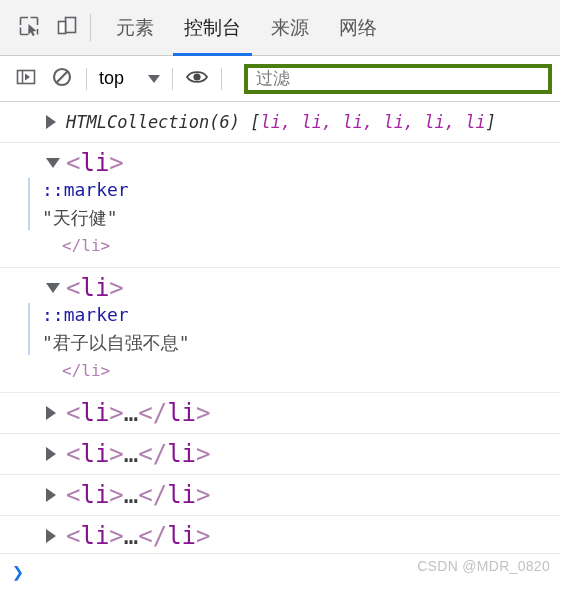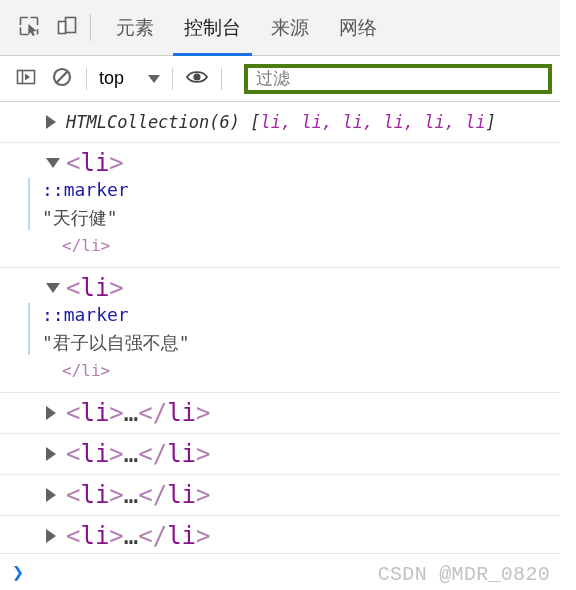--- a/index.html
+++ b/index.html
@@ -242,24 +242,24 @@
     margin-left: 12px;
     color: #1a73e8;
     font-size: 20px;
     font-weight: bold;
     font-family: "DejaVu Sans Mono", monospace;
     line-height: 1;
   }
   .watermark {
     position: absolute;
     right: 10px;
-    bottom: 4px;
+    bottom: 16px;
     color: #c2c2c2;
-    font-size: 20px;
-    font-family: Liberation Mono, monospace;
+    font-size: 14px;
+    font-family: Liberation Sans, sans-serif;
     letter-spacing: 0.3px;
   }
 </style>
 </head>
 <body>
 
 <div class="devtools">
 
   <div class="tabbar">
     <div class="tool-icons">

